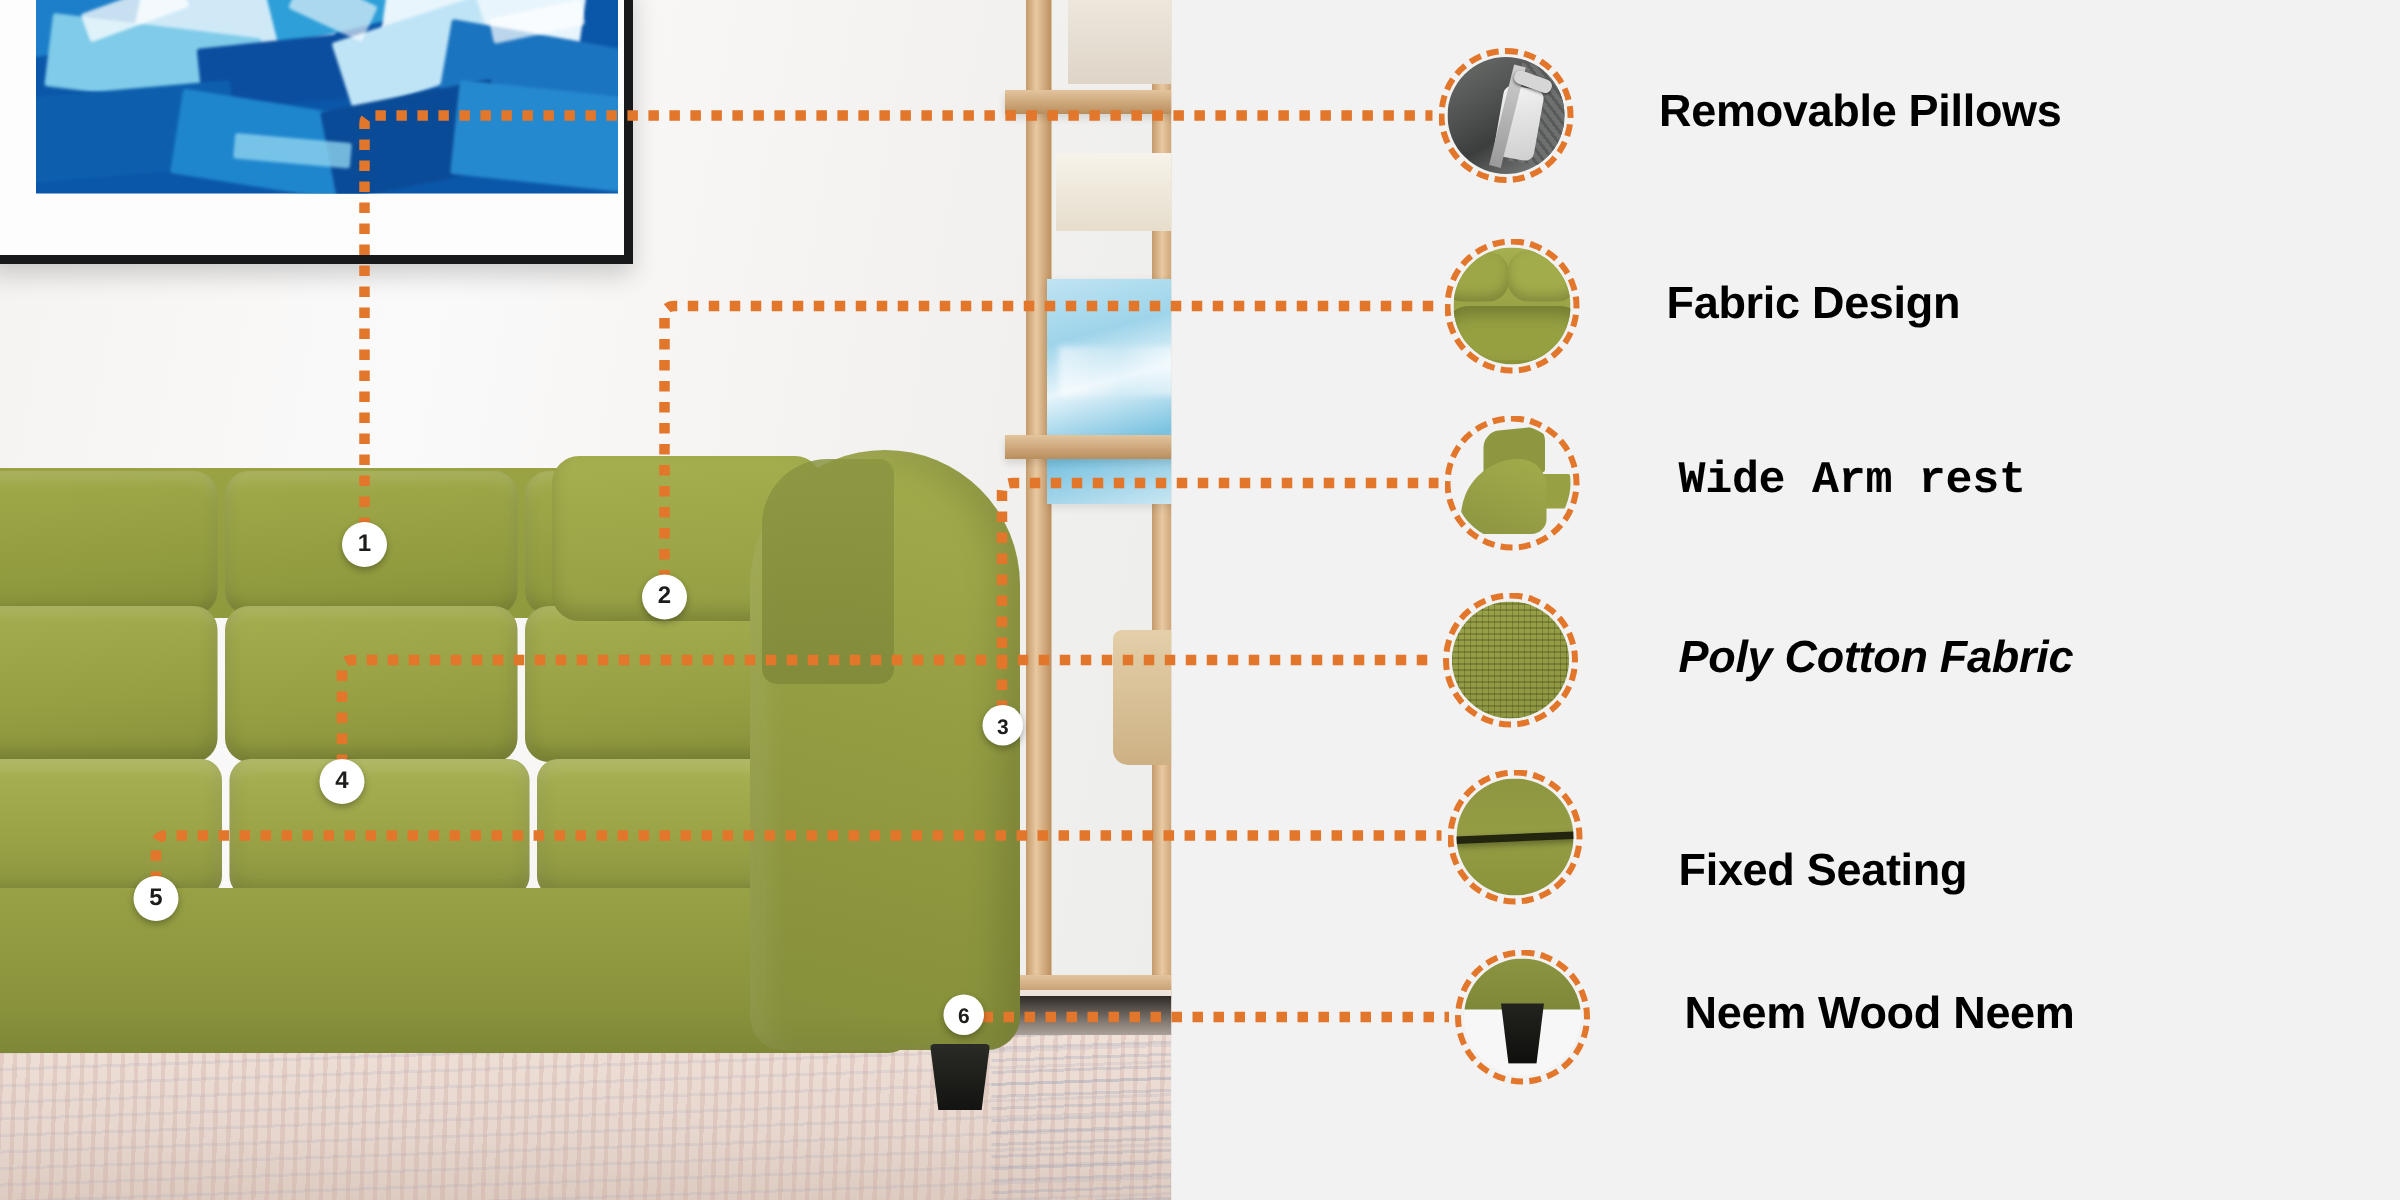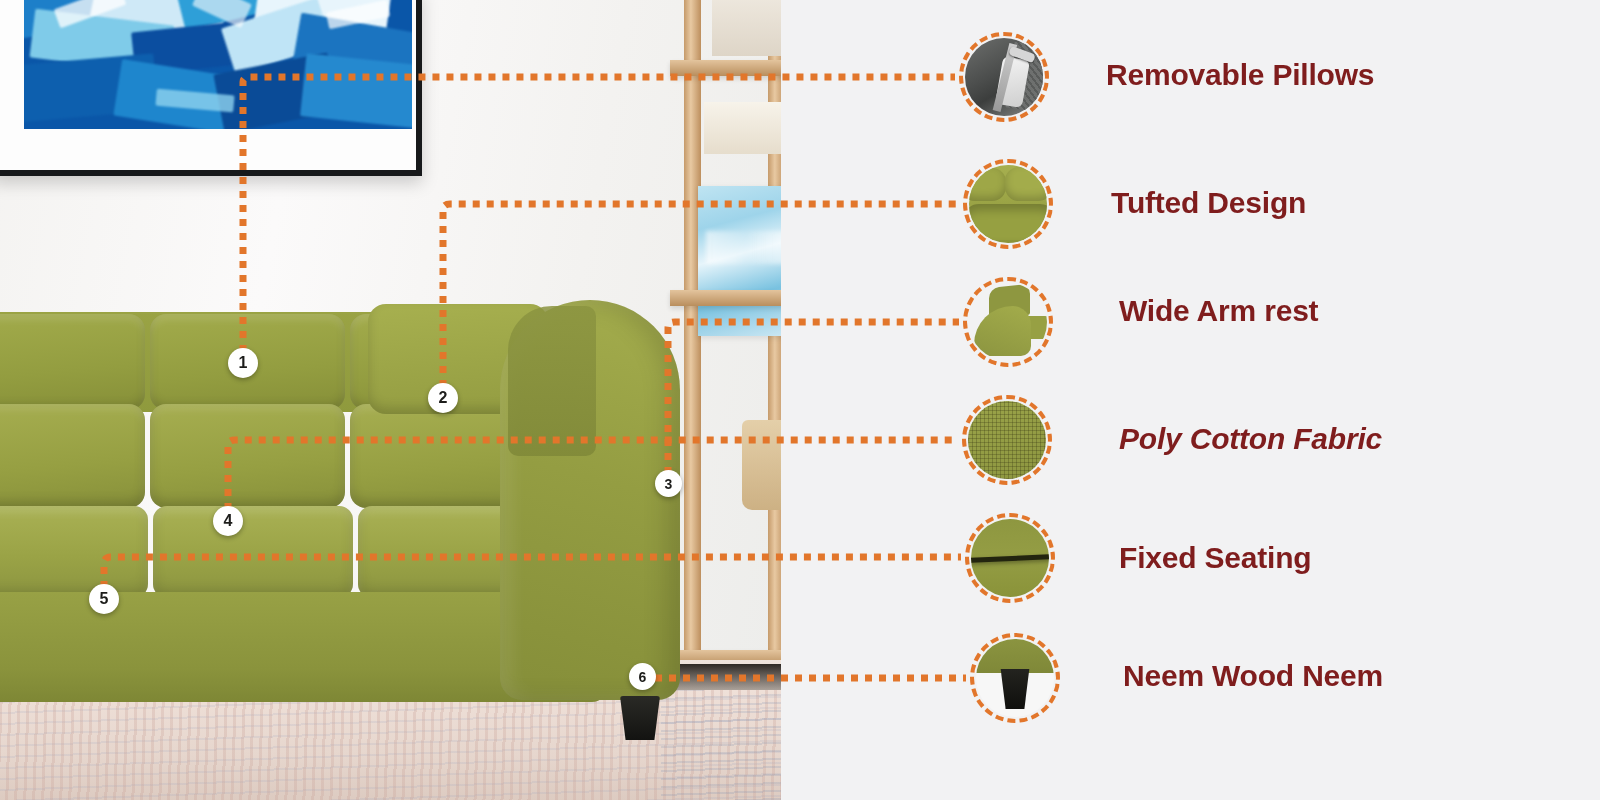--- a/index.html
+++ b/index.html
@@ -168,21 +168,21 @@
   }
   .feature-circle{
     position:absolute;width:90px;height:90px;border-radius:50%;
     border:4px dashed #e2762b;
     box-sizing:border-box;
     overflow:hidden;
   }
   .fc-clip{position:absolute;left:2px;top:2px;right:2px;bottom:2px;border-radius:50%;overflow:hidden;}
   .feature-label{
     position:absolute;
-    font-size:30px;font-weight:bold;color:#7f1d1d;
+    font-size:30px;font-weight:bold;color:#000000;
     letter-spacing:-.2px;white-space:nowrap;
     font-family:"Liberation Sans","DejaVu Sans",sans-serif;
   }
 
   
   .img-pillow{position:absolute;inset:0;background:linear-gradient(150deg,#6d6f6d 0%,#4c4e4d 42%,#3c3e3d 60%,#8b8d8b 100%);}
   .img-pillow .zip{position:absolute;left:46%;top:6%;width:8px;height:88%;background:linear-gradient(180deg,#cfcfcf,#9a9a9a);transform:rotate(14deg);}
   .img-pillow .zip-pull{position:absolute;left:56%;top:16%;width:26px;height:9px;background:#d6d6d6;border-radius:4px;transform:rotate(20deg);box-shadow:0 1px 2px rgba(0,0,0,.5);}
   .img-pillow .inner{position:absolute;left:44%;top:26%;width:34%;height:62%;background:linear-gradient(160deg,#f3f3f3,#cfcfcf);transform:rotate(10deg);border-radius:6px;}
   .img-pillow .mesh{position:absolute;right:-4%;top:8%;width:46%;height:84%;background:repeating-linear-gradient(45deg,#55575600 0 3px,#2e302f55 3px 5px),#6e706f;transform:rotate(8deg);}
@@ -343,48 +343,48 @@
 
   <div class="feature-circle" style="left:963px;top:159px;">
     <div class="fc-clip">
       <div class="img-tufted">
         <div class="c1"></div>
           <div class="c2"></div>
           <div class="c3"></div>
       </div>
     </div>
   </div>
-  <div class="feature-label" style="left:1111px;top:186px;">Tufted Design</div>
+  <div class="feature-label" style="left:1111px;top:186px;">Fabric Design</div>
 
   <div class="feature-circle" style="left:963px;top:277px;">
     <div class="fc-clip">
       <div class="img-arm">
         <div class="back"></div>
           <div class="seat"></div>
           <div class="body"></div>
       </div>
     </div>
   </div>
-  <div class="feature-label" style="left:1119px;top:294px;">Wide Arm rest</div>
+  <div class="feature-label" style="left:1119px;top:304px;font-family:Liberation Mono, monospace;">Wide Arm rest</div>
 
   <div class="feature-circle" style="left:962px;top:395px;">
     <div class="fc-clip">
       <div class="img-fabric"></div>
     </div>
   </div>
   <div class="feature-label" style="left:1119px;top:422px;font-style:italic;">Poly Cotton Fabric</div>
 
   <div class="feature-circle" style="left:965px;top:513px;">
     <div class="fc-clip">
       <div class="img-fixed">
         <div class="gap"></div>
       </div>
     </div>
   </div>
-  <div class="feature-label" style="left:1119px;top:541px;text-align:right;">Fixed Seating</div>
+  <div class="feature-label" style="left:1119px;top:564px;text-align:right;">Fixed Seating</div>
 
   <div class="feature-circle" style="left:970px;top:633px;">
     <div class="fc-clip">
       <div class="img-legs">
         <div class="skirt"></div>
           <div class="leg"></div>
       </div>
     </div>
   </div>
   <div class="feature-label" style="left:1123px;top:659px;">Neem Wood Neem</div>

